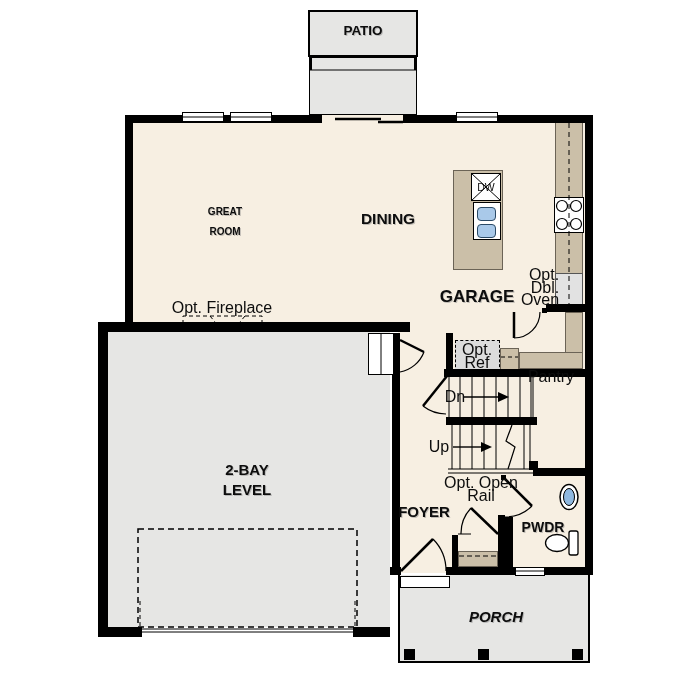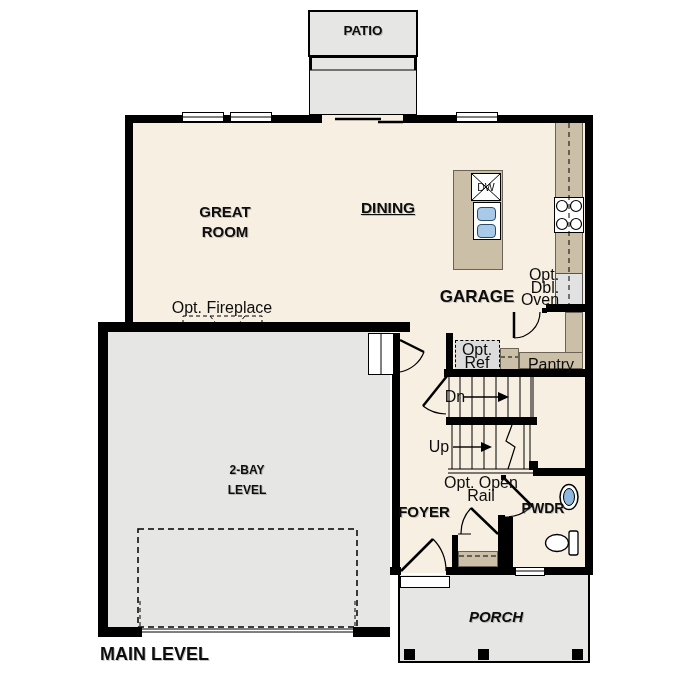--- a/index.html
+++ b/index.html
@@ -146,40 +146,39 @@
       <rect x="569" y="531" width="9" height="24" rx="2" fill="#fff" stroke-width="1.3"></rect>
     </g>
     <g fill="#000" stroke="none">
       <polygon points="498,392 509,397 498,402"></polygon>
       <polygon points="481,442 492,447 481,452"></polygon>
     </g>
   </svg>
 
   <div class="lbl" style="left:363px;top:31px;font-size:13.5px;">PATIO</div>
 
-  <div class="lbl" style="left:225px;top:222px;font-size:15px;">
+  <div class="lbl" style="left:225px;top:222px;font-size:10px;">
     <div>GREAT</div>
     <div>ROOM</div>
   </div>
 
-  <div class="lbl" style="left:388px;top:208px;font-size:15.5px;text-decoration:underline;">DINING</div>
+  <div class="lbl" style="left:388px;top:219px;font-size:15.5px;">DINING</div>
   <div class="lbl" style="left:477px;top:297px;font-size:17px;">GARAGE</div>
 
-  <div class="lbl" style="left:247px;top:480px;font-size:12px;">
+  <div class="lbl" style="left:247px;top:480px;font-size:15px;">
     <div>2-BAY</div>
     <div>LEVEL</div>
   </div>
 
   <div class="lbl" style="left:424px;top:512px;font-size:15px;">FOYER</div>
-  <div class="lbl" style="left:543px;top:508px;font-size:14px;">PWDR</div>
+  <div class="lbl" style="left:543px;top:527px;font-size:14px;">PWDR</div>
   <div class="lbl" style="left:496px;top:617px;font-size:15px;font-style:italic;">PORCH</div>
 
-  <div class="lbl" style="left:100px;top:654px;font-size:18px;transform:translate(0,-50%);text-align:left;">MAIN LEVEL</div>
 
-  <div class="sm" style="left:551px;top:365px;">Pantry</div>
+  <div class="sm" style="left:551px;top:377px;">Pantry</div>
   <div class="sm" style="left:222px;top:308px;">Opt. Fireplace</div>
 
   <div class="sm" style="left:477px;top:356px;">
     <div>Opt.</div>
     <div>Ref</div>
   </div>
 
   <div class="sm" style="left:540px;top:288px;text-align:right;">
     <div>Opt.</div>
     <div>Dbl.</div>

